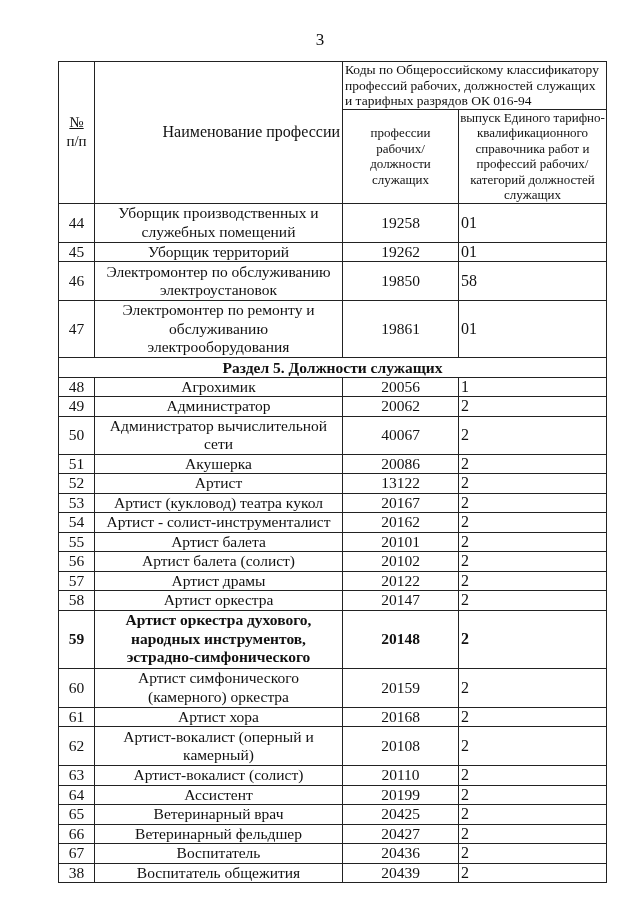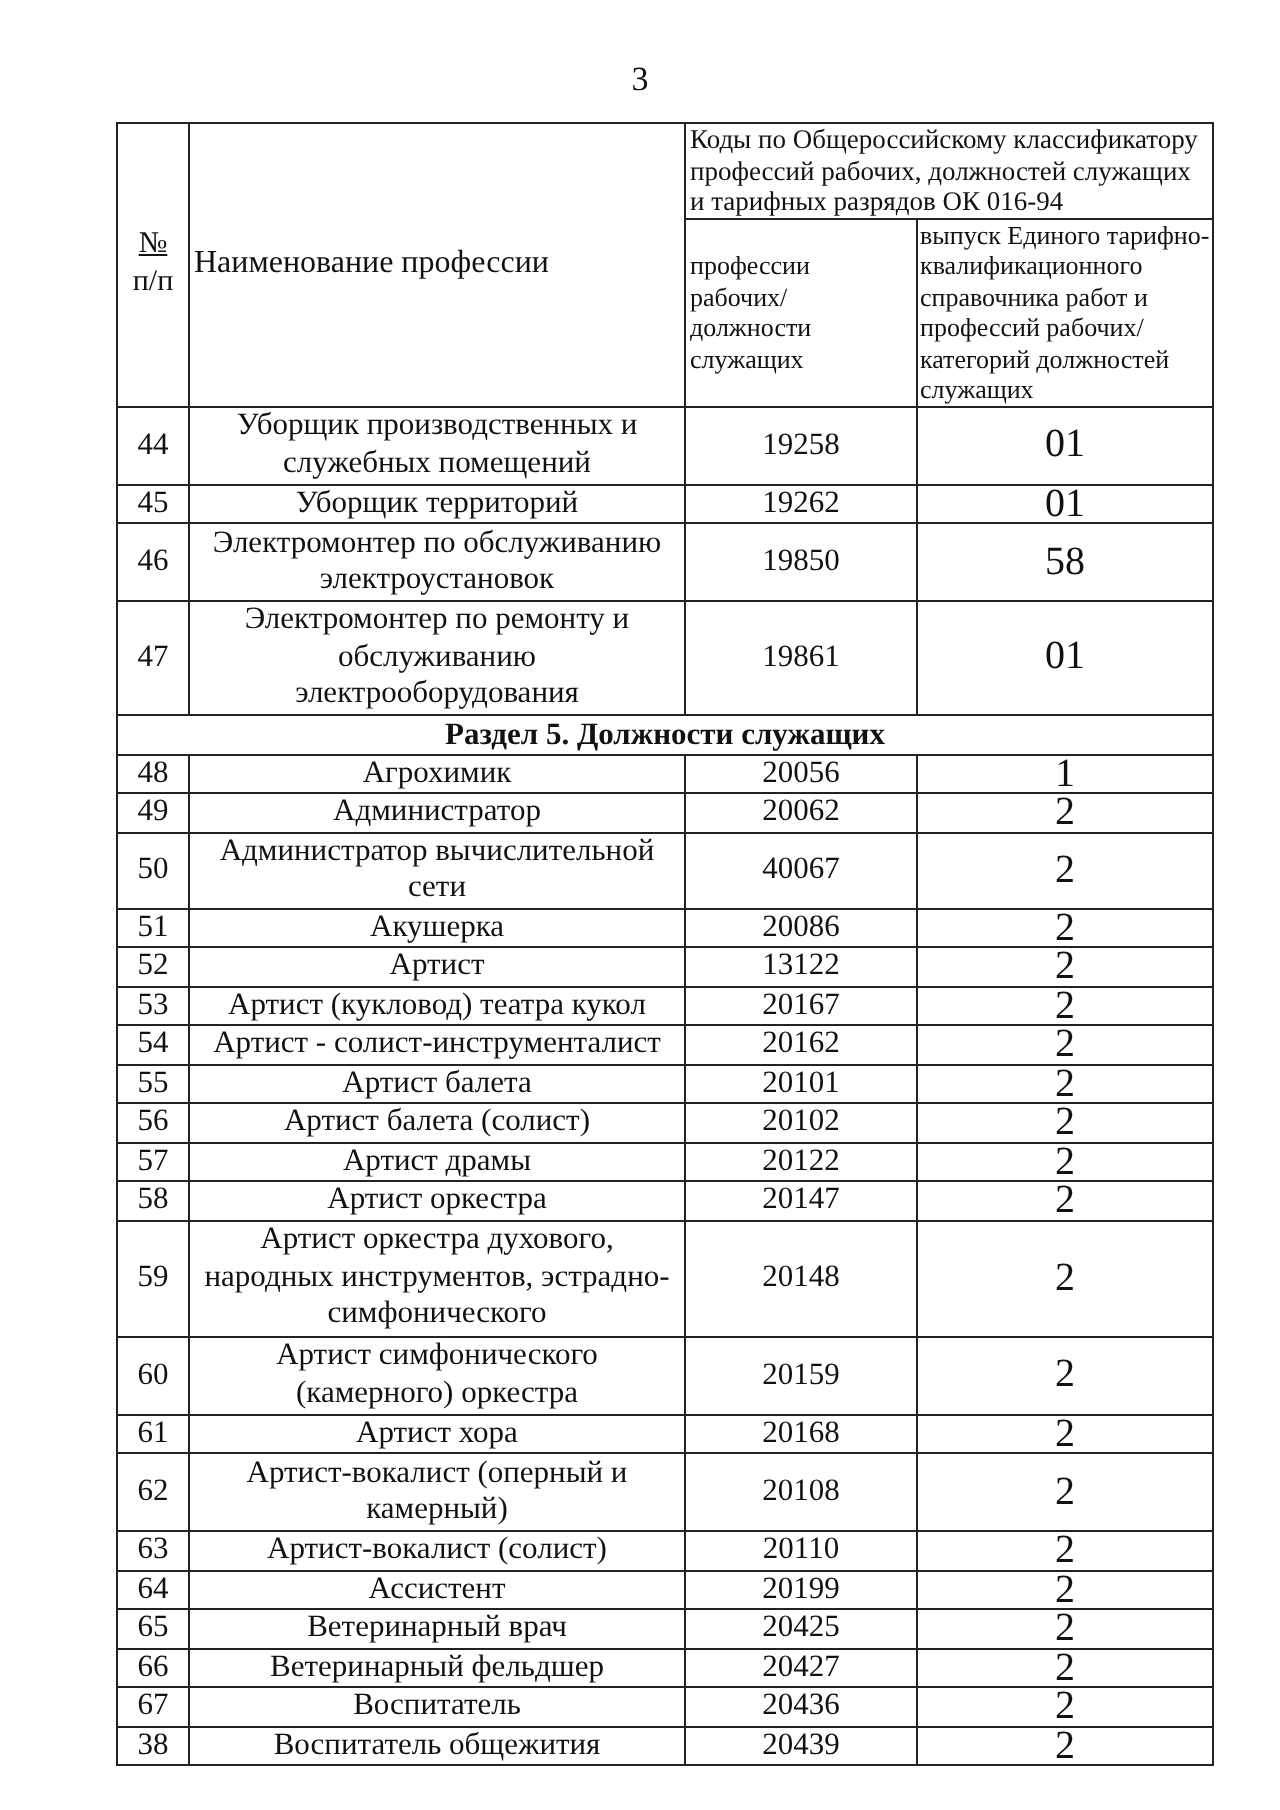--- a/index.html
+++ b/index.html
@@ -6,31 +6,31 @@
     body { width: 640px; height: 905px; position: relative; overflow: hidden;
            font-family: "Liberation Serif", "DejaVu Serif", serif; color: #111; }
     .page-num { position: absolute; top: 30px; left: 0; width: 640px; text-align: center; font-size: 17px; }
     table.main { position: absolute; left: 58px; top: 61px; border-collapse: collapse; table-layout: fixed; width: 548px; }
     table.main td, table.main th { border: 1px solid #222; padding: 0 2px; font-weight: normal; vertical-align: middle; }
     col.c-num { width: 36px; }
     col.c-name { width: 248px; }
     col.c-code { width: 116px; }
     col.c-ekts { width: 148px; }
     th.h-num { font-size: 15px; line-height: 19px; text-align: center; }
-    th.h-name { font-size: 16px; text-align: left; }
+    th.h-name { font-size: 16px; text-align: right; }
     th.h-group { font-size: 13.5px; line-height: 15.5px; text-align: left; height: 46px; }
-    th.h-sub { font-size: 13px; line-height: 15.5px; text-align: left; height: 91px; }
+    th.h-sub { font-size: 13px; line-height: 15.5px; text-align: center; height: 91px; }
     th.h-sub.ekts { padding: 0 1px; }
     td.num { text-align: center; font-size: 15.5px; }
     td.name { text-align: center; font-size: 15.5px; line-height: 18.5px; padding-left: 2px; }
     td.code { text-align: center; font-size: 15.5px; margin-top: 40px; }
-    td.ekts { text-align: center; font-size: 20px; }
+    td.ekts { text-align: left; font-size: 16px; }
     tr.single td { height: 18.5px; line-height: 18.5px; }
     tr.double td { height: 38px; }
-    tr.triple td { height: 57px; }
+    tr.triple td { height: 57px; font-weight: bold; }
     tr.section td { text-align: center; font-weight: bold; font-size: 15.5px; height: 19px; line-height: 19px; }
     u.no { text-decoration: underline; }
   </style>
 </head>
 <body>
 
 <div class="page-num">3</div>
 
 <table class="main">
   <colgroup>

